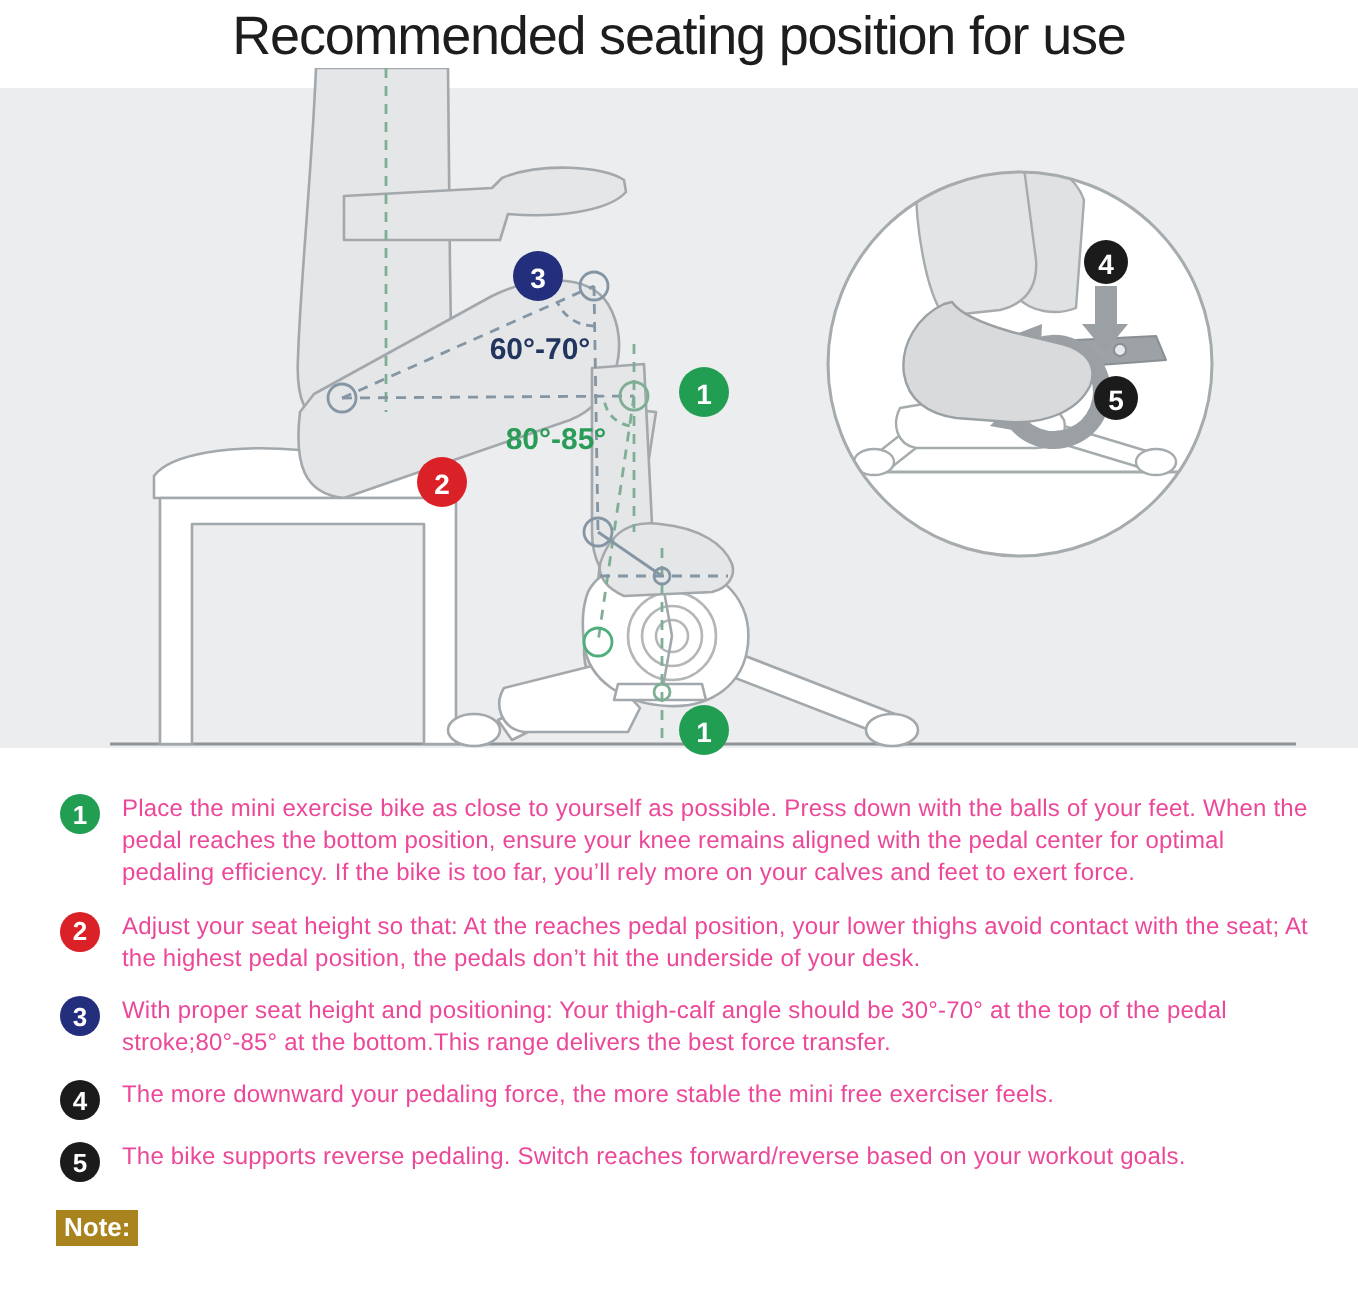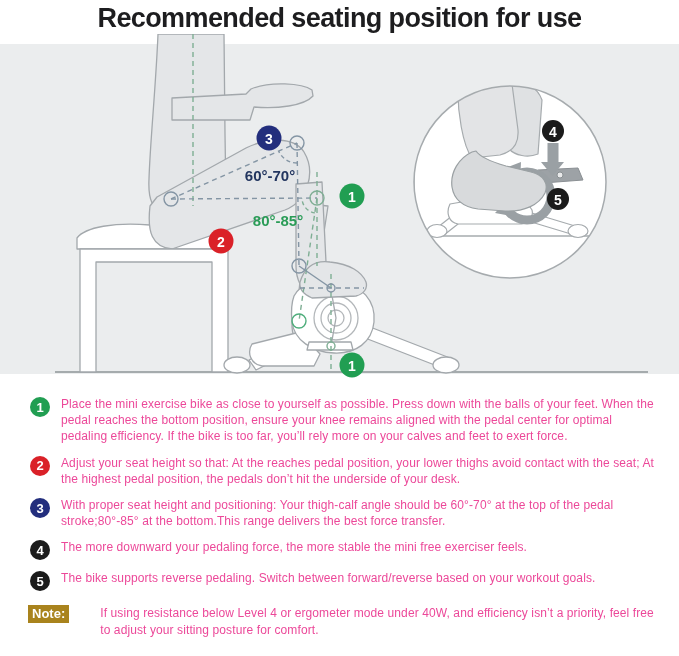--- a/index.html
+++ b/index.html
@@ -6,21 +6,21 @@
   body{
     width:679px;height:656px;
     background:#ffffff;
     font-family:"Liberation Sans",sans-serif;
     overflow:hidden;
     position:relative;
   }
   .title{
     margin:0;padding-top:3px;
     text-align:center;
-    font-size:27px;font-weight:bold;letter-spacing:-0.6px;
+    font-size:27px;font-weight:normal;letter-spacing:-0.6px;
     color:#1d1d1f;
   }
   .illustration{position:relative;height:356px;}
   .illustration svg{position:absolute;left:0;top:0;display:block;}
   svg text{font-family:"Liberation Sans",sans-serif;}
   .marker-num{fill:#ffffff;font-size:14px;font-weight:bold;text-anchor:middle;}
   .angle-label{font-size:15px;font-weight:bold;}
   .instructions{padding:6px 24px 0 30px;}
   .item{display:flex;margin-bottom:10px;}
   .badge{
@@ -30,21 +30,21 @@
     margin-right:11px;flex:0 0 20px;margin-top:1px;
   }
   .badge.green{background:#219e52;}
   .badge.red{background:#da2128;}
   .badge.navy{background:#232e7d;}
   .badge.black{background:#1b1b1b;}
   .item p,.note p{
     margin:0;font-size:12px;line-height:16.2px;
     color:#ec4899;letter-spacing:0.1px;
   }
-  .note{display:flex;margin-top:14px;padding:0 24px 0 28px;gap:24px;}
+  .note{display:flex;margin-top:14px;padding:0 24px 0 28px;}
   .note-label{
     background:#a9831d;color:#ffffff;font-weight:bold;
     font-size:13px;line-height:16px;padding:1px 4px;
     height:fit-content;margin-right:7px;flex:0 0 auto;
   }
 </style>
 </head>
 <body>
 
 <h1 class="title">Recommended seating position for use</h1>
@@ -167,28 +167,27 @@
   <div class="item">
     <span class="badge green">1</span>
     <p>Place the mini exercise bike as close to yourself as possible. Press down with the balls of your feet. When the pedal reaches the bottom position, ensure your knee remains aligned with the pedal center for optimal pedaling efficiency. If the bike is too far, you’ll rely more on your calves and feet to exert force.</p>
   </div>
   <div class="item">
     <span class="badge red">2</span>
     <p>Adjust your seat height so that: At the reaches pedal position, your lower thighs avoid contact with the seat; At the highest pedal position, the pedals don’t hit the underside of your desk.</p>
   </div>
   <div class="item">
     <span class="badge navy">3</span>
-    <p>With proper seat height and positioning: Your thigh-calf angle should be 60°-70° at the top of the pedal stroke;80°-85° at the bottom.This range delivers the best force transfer.</p>
+    <p>With proper seat height and positioning: Your thigh-calf angle should be 30°-70° at the top of the pedal stroke;80°-85° at the bottom.This range delivers the best force transfer.</p>
   </div>
   <div class="item">
     <span class="badge black">4</span>
     <p>The more downward your pedaling force, the more stable the mini free exerciser feels.</p>
   </div>
   <div class="item">
     <span class="badge black">5</span>
-    <p>The bike supports reverse pedaling. Switch between forward/reverse based on your workout goals.</p>
+    <p>The bike supports reverse pedaling. Switch reaches forward/reverse based on your workout goals.</p>
   </div>
 </div>
 
 <div class="note">
   <span class="note-label">Note:</span>
-  <p>If using resistance below Level 4 or ergometer mode under 40W, and efficiency isn’t a priority, feel free to adjust your sitting posture for comfort.</p>
 </div>
 
 </body></html>

